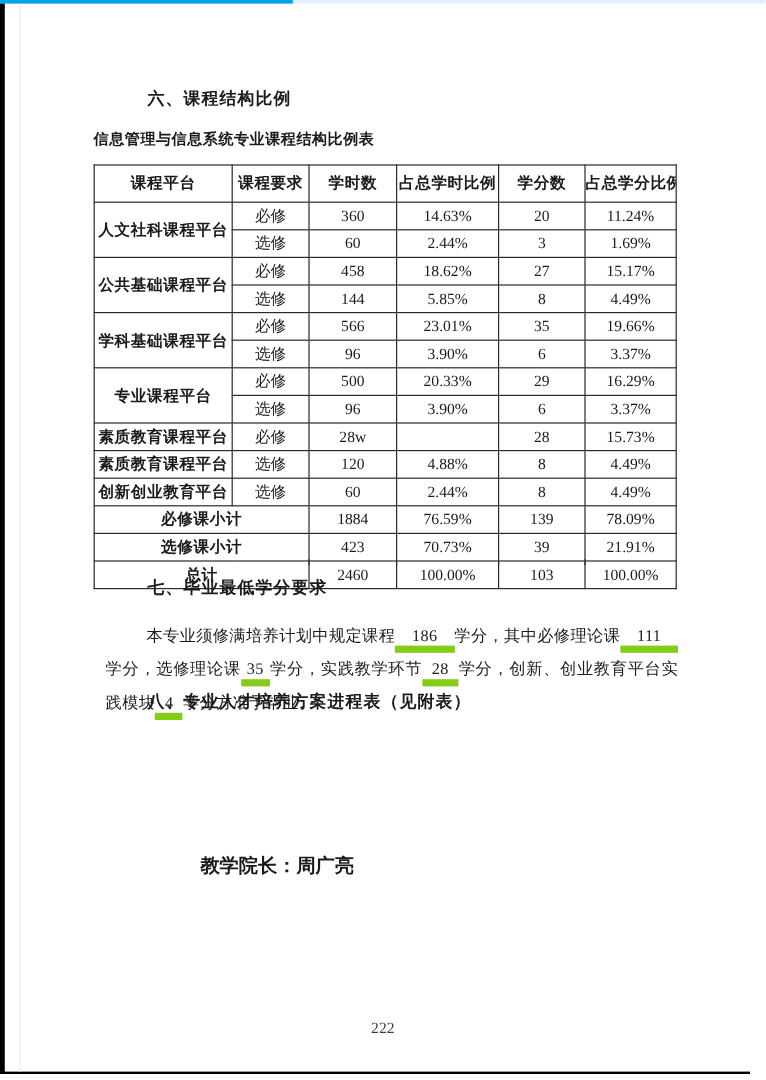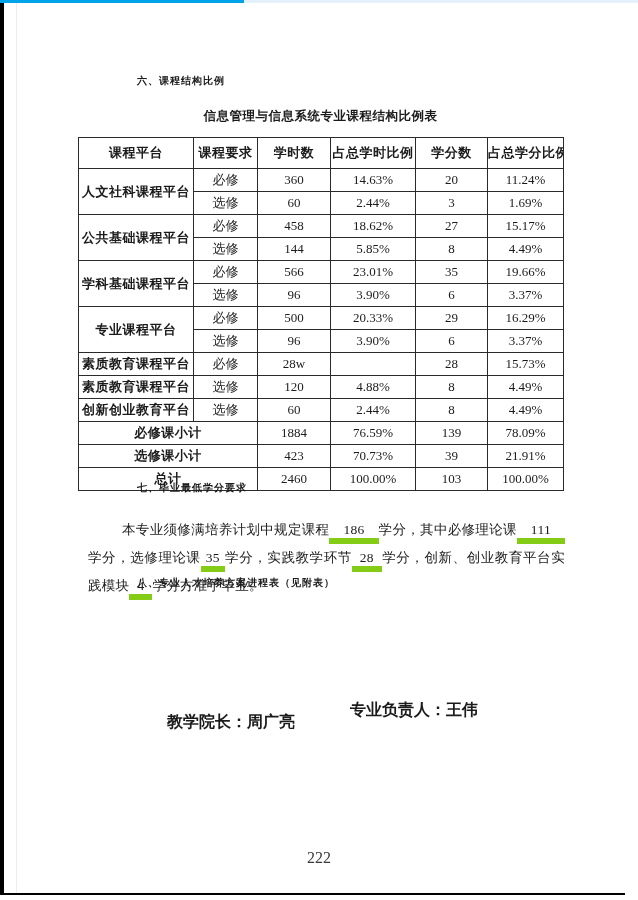--- a/index.html
+++ b/index.html
@@ -10,29 +10,29 @@
     color:#1b1b1b;
   }
   
   .top-progress-track{position:absolute;left:0;top:0;width:638px;height:3px;background:#e4f1fb;}
   .top-progress-fill{position:absolute;left:0;top:0;width:244px;height:3px;background:#00a2e8;}
   .left-border{position:absolute;left:0;top:3px;width:4px;height:892px;background:#000;}
   .bottom-border{position:absolute;left:0;top:893px;width:625px;height:2px;background:#000;}
   .page-edge{position:absolute;left:16px;top:3px;width:1px;height:890px;background:#ededed;}
 
   .h-section{
-    position:absolute;left:137px;font-size:10px;font-weight:bold;
+    position:absolute;left:123px;font-size:14px;font-weight:bold;
     letter-spacing:1px;white-space:nowrap;text-align:center;
   }
   #h-six{top:74px;}
   #h-seven{top:481px;}
   #h-eight{top:576px;}
 
   .table-title{
-    position:absolute;left:78px;top:108px;width:485px;text-align:center;
+    position:absolute;left:78px;top:108px;width:485px;text-align:left;
     font-size:12.5px;font-weight:bold;letter-spacing:.5px;
   }
 
   table.ratio{
     position:absolute;left:78px;top:137px;width:485px;
     border-collapse:collapse;table-layout:fixed;
     font-size:13px;
   }
   table.ratio th,table.ratio td{
     border:1px solid #2a2a2a;text-align:center;vertical-align:middle;
@@ -60,21 +60,21 @@
 
   .signatures{
     position:absolute;left:0;top:700px;width:638px;height:24px;
     font-size:16px;font-weight:bold;
   }
   .sig-dean{position:absolute;left:167px;white-space:nowrap;margin-top:12px;}
   .sig-lead{position:absolute;left:350px;white-space:nowrap;}
 
   .page-number{
     position:absolute;left:0;top:849px;width:638px;text-align:center;
-    font-size:16px;color:#3a3a3a;
+    font-size:13px;color:#3a3a3a;
   }
 </style>
 </head>
 <body>
 
 <div class="top-progress-track"></div>
 <div class="top-progress-fill"></div>
 <div class="left-border"></div>
 <div class="bottom-border"></div>
 <div class="page-edge"></div>
@@ -216,16 +216,15 @@
 <div id="stub4" class="stub"></div>
 
 <div id="h-seven" class="h-section">七、毕业最低学分要求</div>
 
 <p class="grad-para"><span>本专业须修满培养计划中规定课程</span><span class="blank wide">186</span><span>学分，其中必修理论课</span><span class="blank wide">111</span><span>学分，选修理论课</span><span class="blank narrow">35</span><span>学分，实践教学环节</span><span class="blank mid">28</span><span>学分，创新、创业教育平台实践模块</span><span class="blank mid">4</span><span>学分方准予毕业。</span></p>
 
 <div id="h-eight" class="h-section">八、专业人才培养方案进程表（见附表）</div>
 
 <div class="signatures">
   <span class="sig-dean">教学院长：周广亮</span>
-  <span class="sig-lead">专业负责人：王伟</span>
 </div>
 
 <div class="page-number">222</div>
 
 </body></html>

